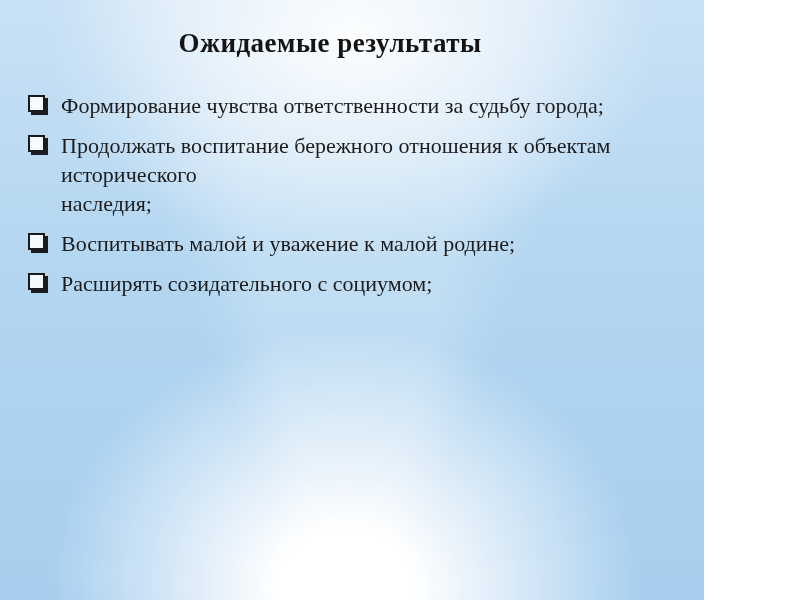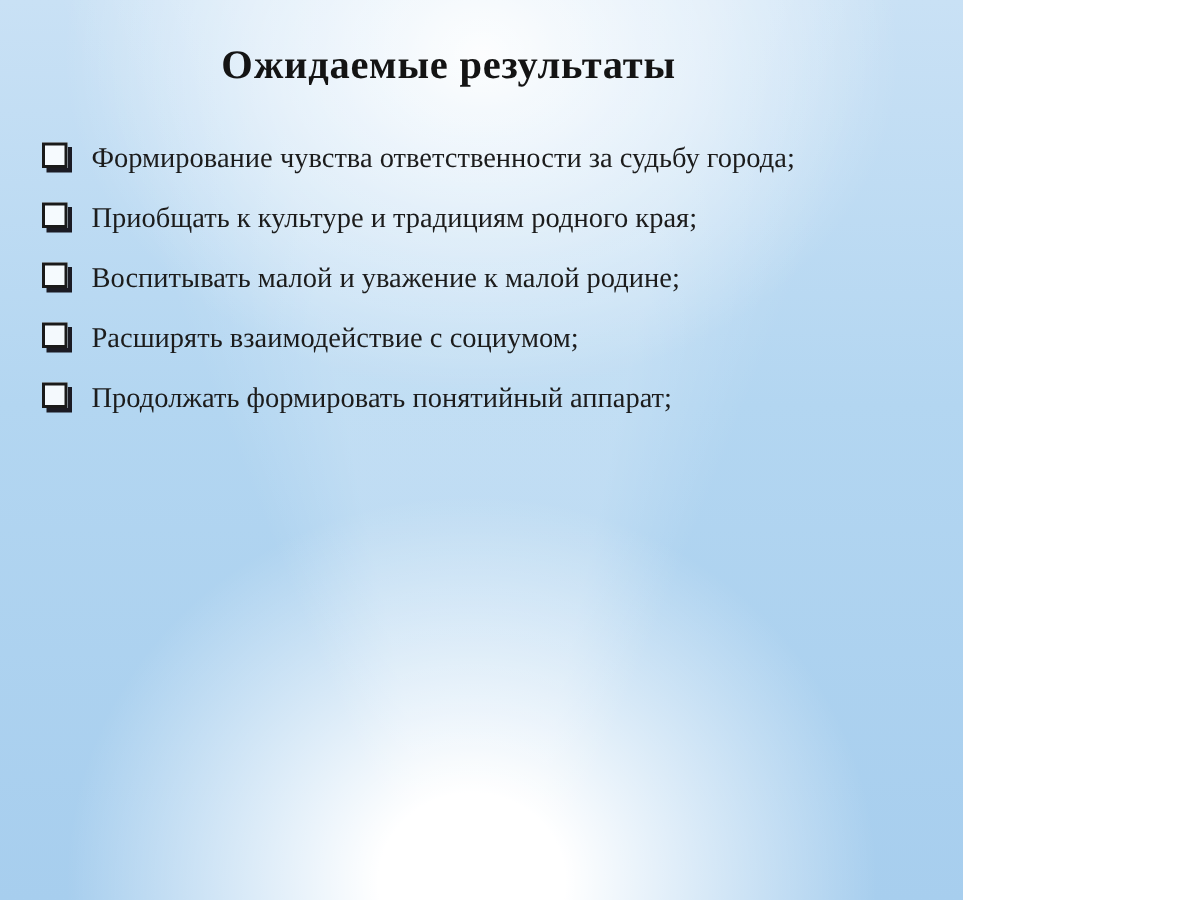--- a/index.html
+++ b/index.html
@@ -7,21 +7,21 @@
     padding: 0;
   }
   body {
     width: 800px;
     height: 600px;
     overflow: hidden;
     font-family: "Liberation Serif", "DejaVu Serif", serif;
   }
   .slide {
     position: relative;
-    width: 642px;
+    width: 704px;
     height: 600px;
     background:
       radial-gradient(ellipse 58% 50% at 50% 6%, rgba(255,255,255,0.95) 0%, rgba(255,255,255,0) 75%),
       radial-gradient(ellipse 54% 55% at 49% 98%, #ffffff 18%, rgba(255,255,255,0) 78%),
       linear-gradient(180deg, #c9e1f5 0%, #b3d6f1 45%, #a7ceee 100%);
   }
   
   .slide::before {
     content: "";
     position: absolute;
@@ -60,21 +60,21 @@
     flex: 0 0 auto;
     width: 13px;
     height: 13px;
     margin: 4px 16px 0 2px;
     border: 2px solid #1a1a1a;
     background: rgba(255,255,255,0.85);
     box-shadow: 3px 3px 0 0 #1b1b24;
   }
   .bullet-text {
     flex: 1 1 auto;
-    font-size: 19px;
+    font-size: 22px;
     line-height: 29px;
     color: #1c1c1c;
     white-space: pre-wrap;
   }
   .em-suffix {
     font-weight: bold;
     color: #1f3864;
   }
 </style>
 </head>
@@ -83,29 +83,26 @@
 <div class="slide">
   <div class="content">
     <h1 class="title">Ожидаемые результаты</h1>
     <ul class="bullet-list">
         <li class="bullet-item">
           <span class="bullet-box"></span>
           <span class="bullet-text">Формирование чувства ответственности за судьбу города;</span>
         </li>
         <li class="bullet-item">
           <span class="bullet-box"></span>
-          <span class="bullet-text">Приобщать к культуре и традициям родного края;</span>
+          <span class="bullet-text">Продолжать воспитание бережного отношения к объектам исторического
+наследия;</span>
         </li>
         <li class="bullet-item">
           <span class="bullet-box"></span>
           <span class="bullet-text">Воспитывать малой и уважение к малой родине;</span>
         </li>
         <li class="bullet-item">
           <span class="bullet-box"></span>
-          <span class="bullet-text">Расширять взаимодействие с социумом;</span>
-        </li>
-        <li class="bullet-item">
-          <span class="bullet-box"></span>
-          <span class="bullet-text">Продолжать формировать понятийный аппарат;</span>
+          <span class="bullet-text">Расширять созидательного с социумом;</span>
         </li>
       </ul>
   </div>
 </div>
 
 </body></html>

